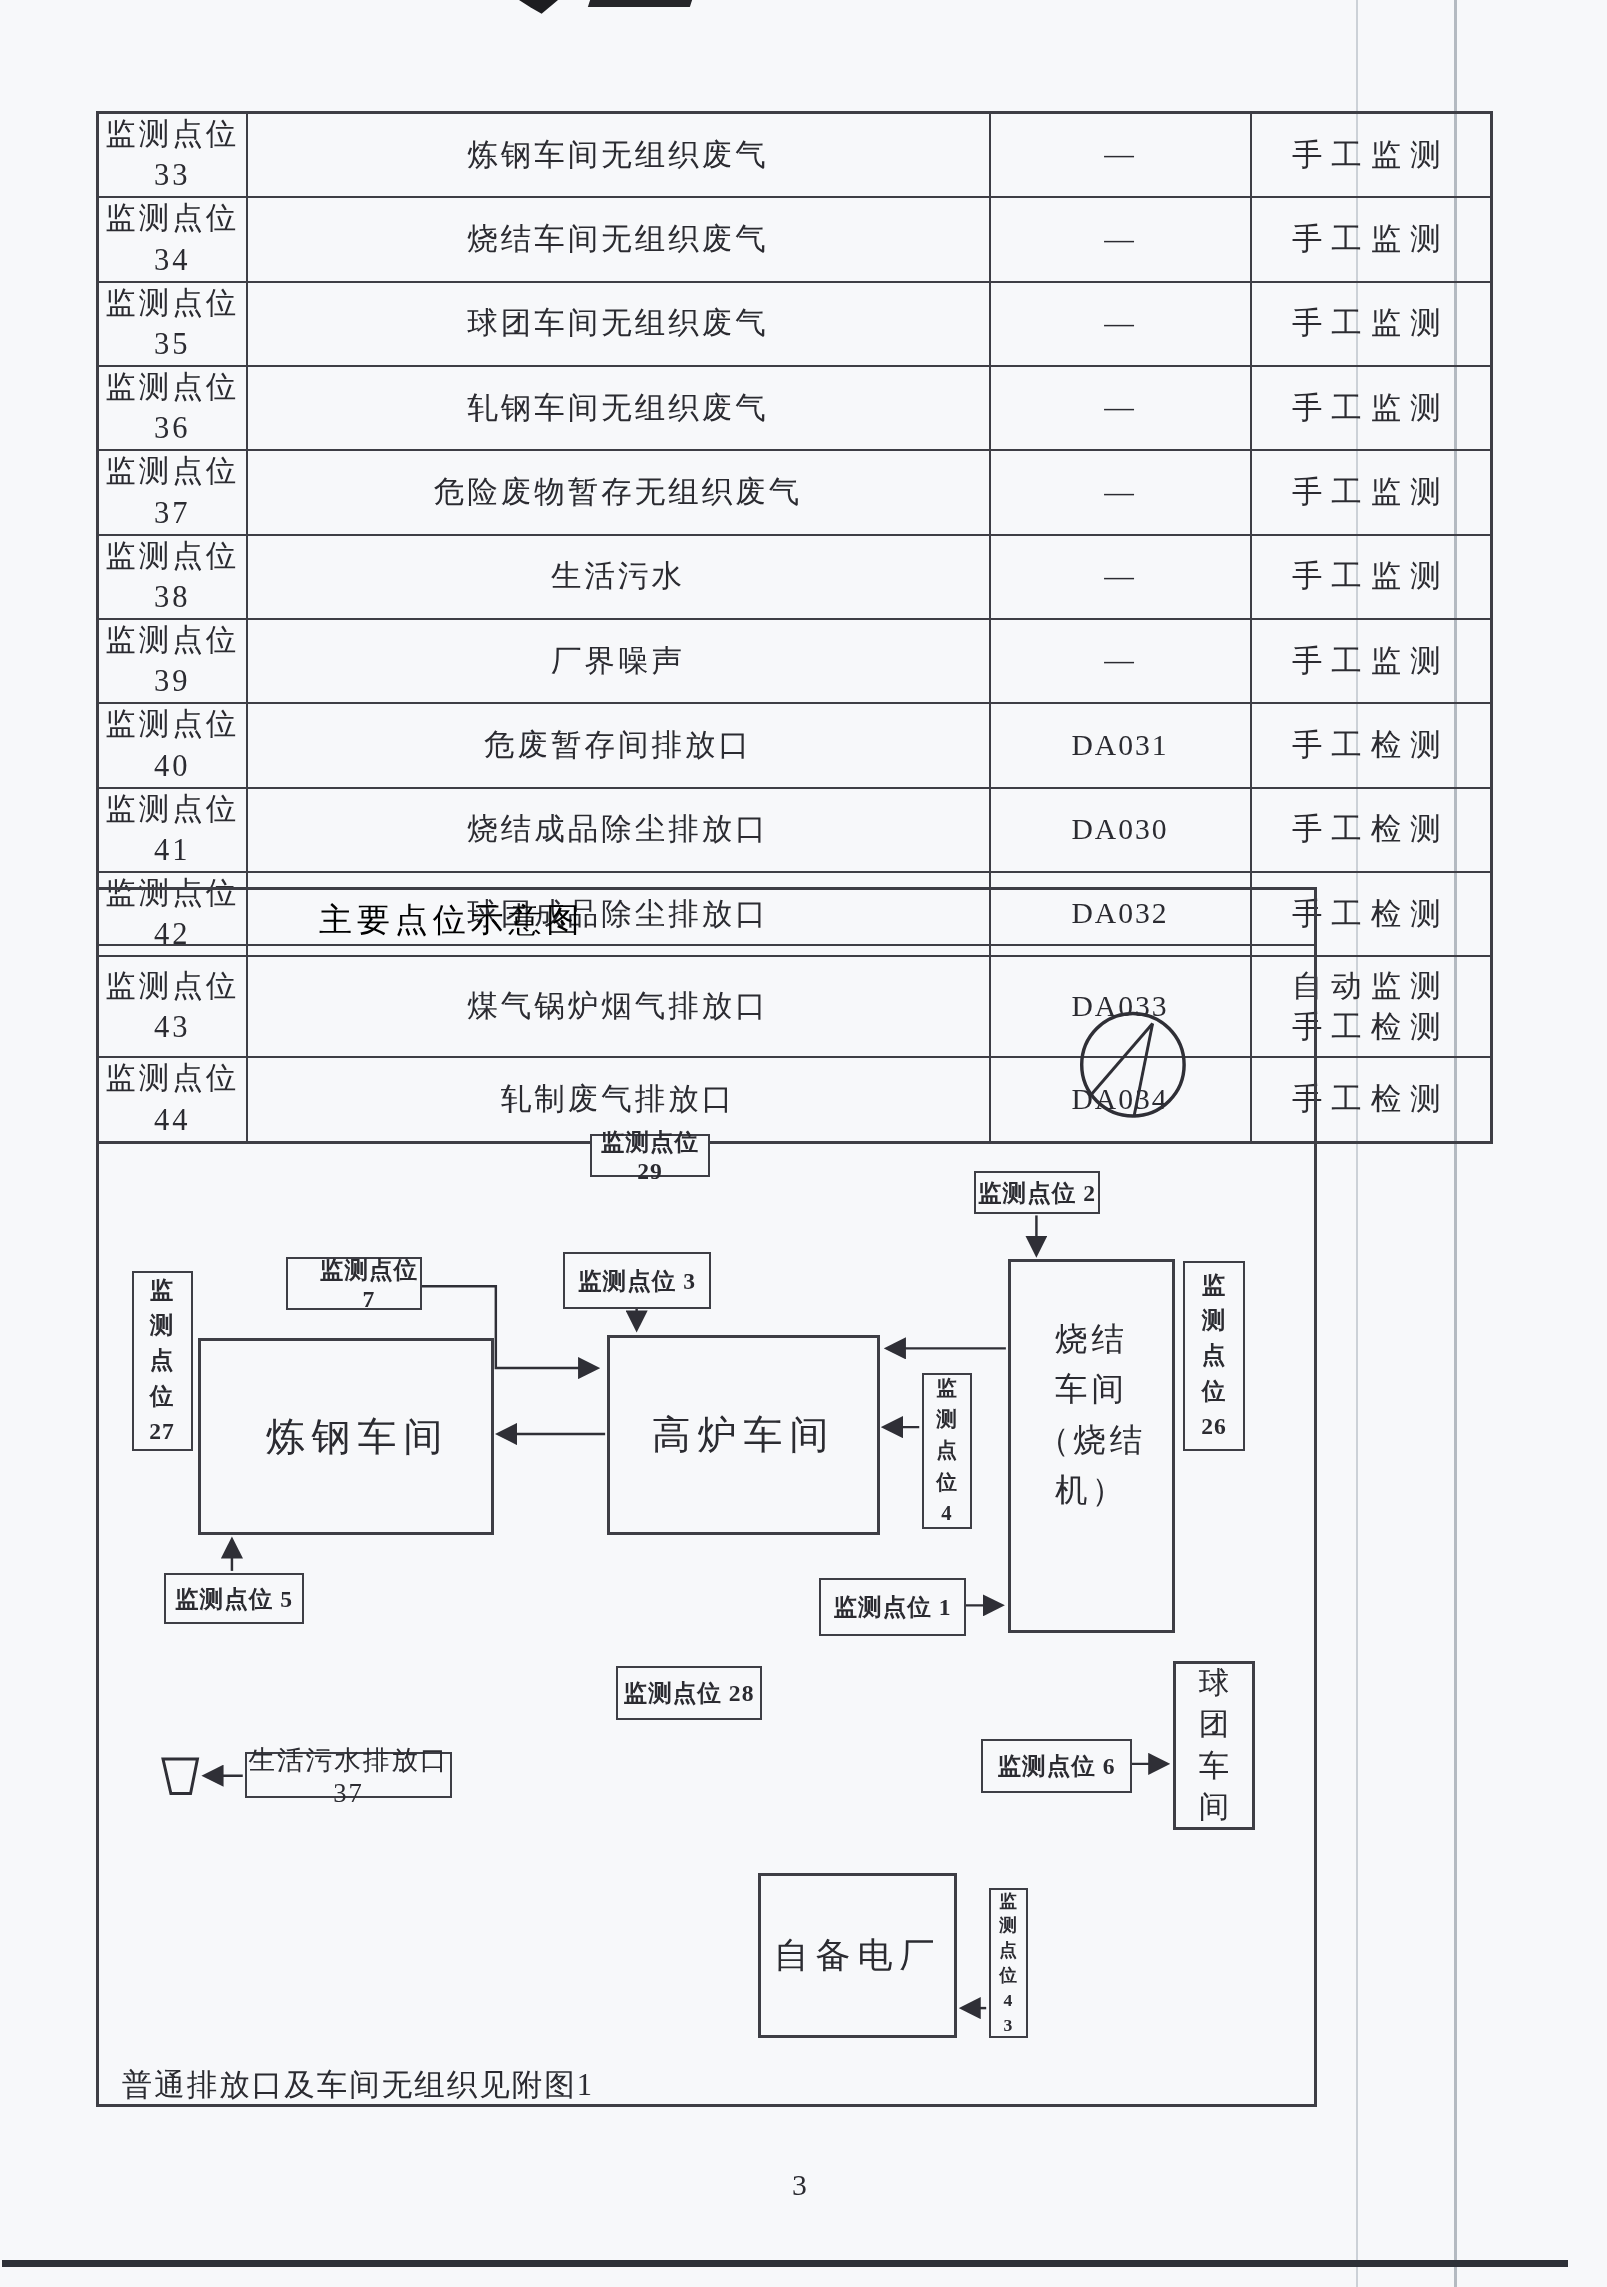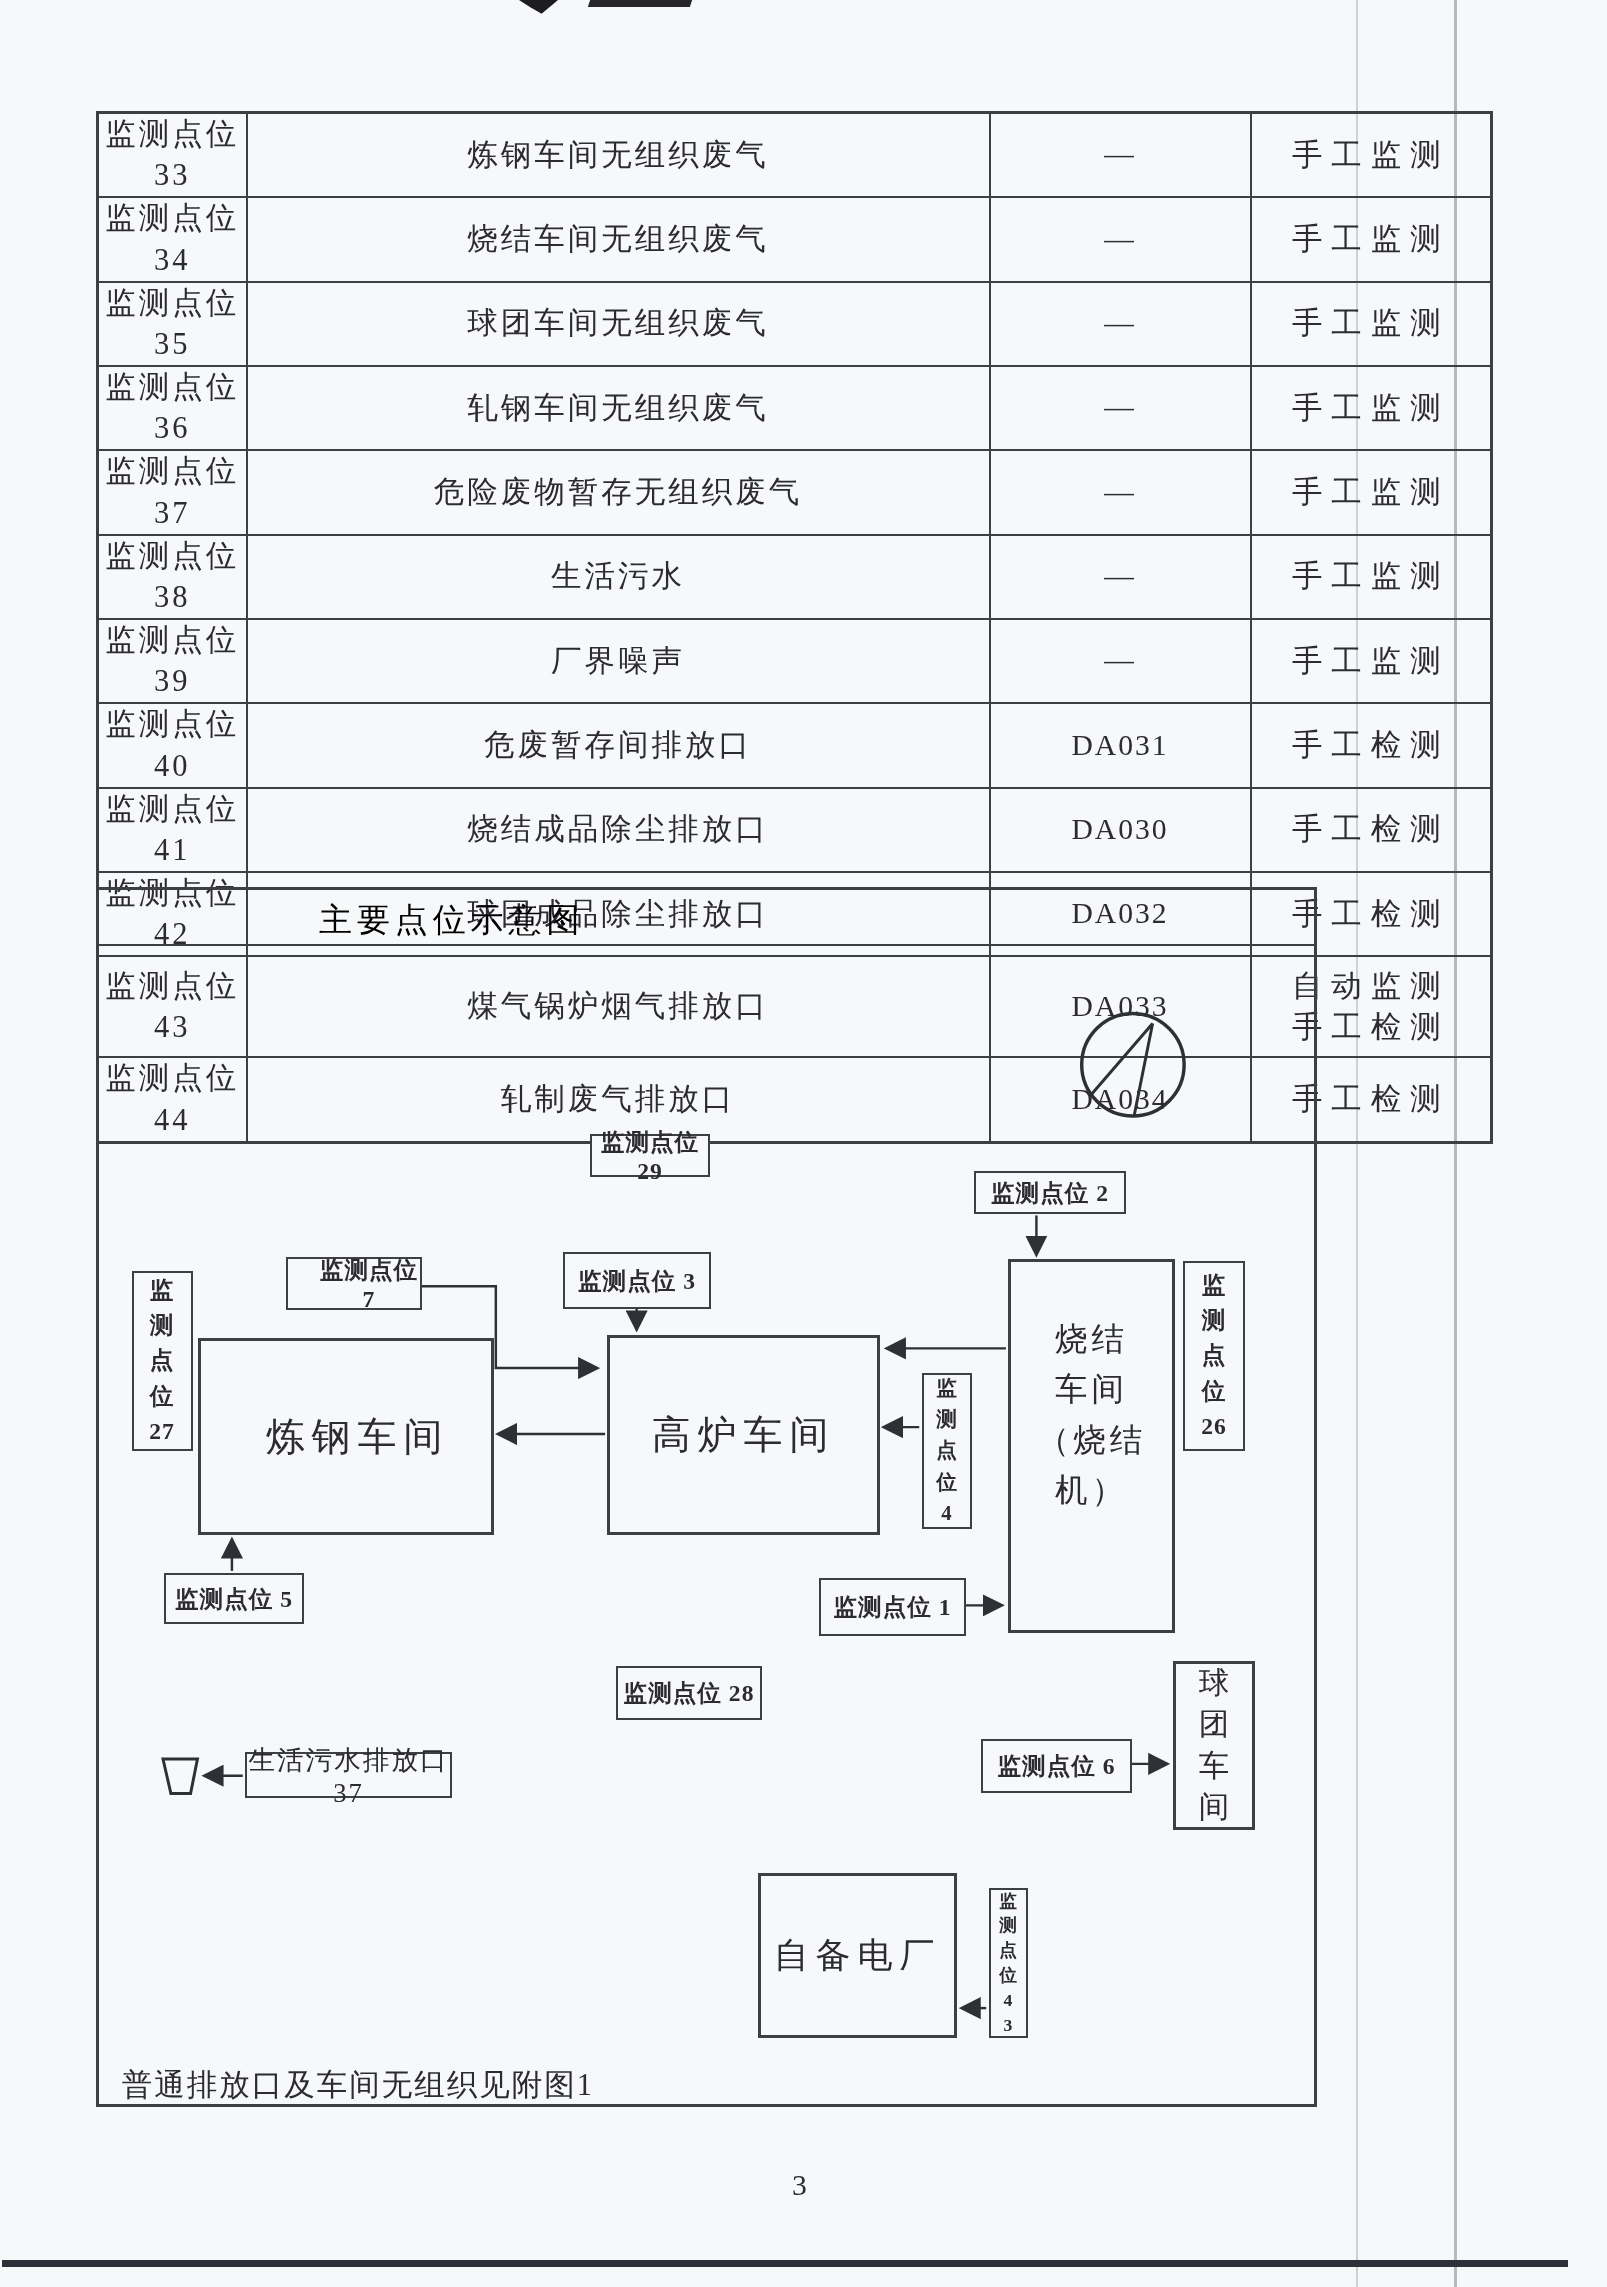--- a/index.html
+++ b/index.html
@@ -44,21 +44,21 @@
          font-family:Liberation Serif, serif; font-weight:700;
          font-size:23.6px; letter-spacing:1px; text-align:center; color:#2b2b31; }
   .vlbl { white-space:pre-line; line-height:1.5; }
   .serifl { font-family:"Liberation Serif", serif; font-weight:400; font-size:26.6px; letter-spacing:2px; }
   .wbox { position:absolute; border:3px solid #3e3e45; background:#f7f8fa;
           display:flex; align-items:center; justify-content:center;
           font-size:39px; letter-spacing:6.9px; text-align:center;
           white-space:pre-line; color:#2b2b31; }
   
   .lbl-p29 { left:491px; top:244px; width:120px; height:43px; }
-  .lbl-p2  { left:875px; top:281px; width:152px; height:43px; }
+  .lbl-p2  { left:875px; top:281px; width:126px; height:43px; }
   .lbl-p7  { left:187px; top:367px; width:136px; height:53px;padding-left:30px; }
   .lbl-p3  { left:464px; top:362px; width:148px; height:57px; }
   .lbl-p27 { left:32.5px;  top:381px; width:61px;  height:180px; font-size:23.6px; }
   .lbl-p26 { left:1084px;top:371px; width:62px;  height:190px; font-size:23.6px; }
   .lbl-p4  { left:823px; top:483px; width:50px;  height:156px; font-size:20.7px; }
   .lbl-p5  { left:65px;  top:683px; width:140px; height:51px; }
   .lbl-p1  { left:720px; top:688px; width:147px; height:58px; }
   .lbl-p28 { left:517px; top:776px; width:146px; height:54px; }
   .lbl-p6  { left:882px; top:849px; width:151px; height:54px;text-align:center; }
   .lbl-p43 { left:890px; top:998px; width:39px; height:150px; font-size:17.7px; line-height:1.4; }

